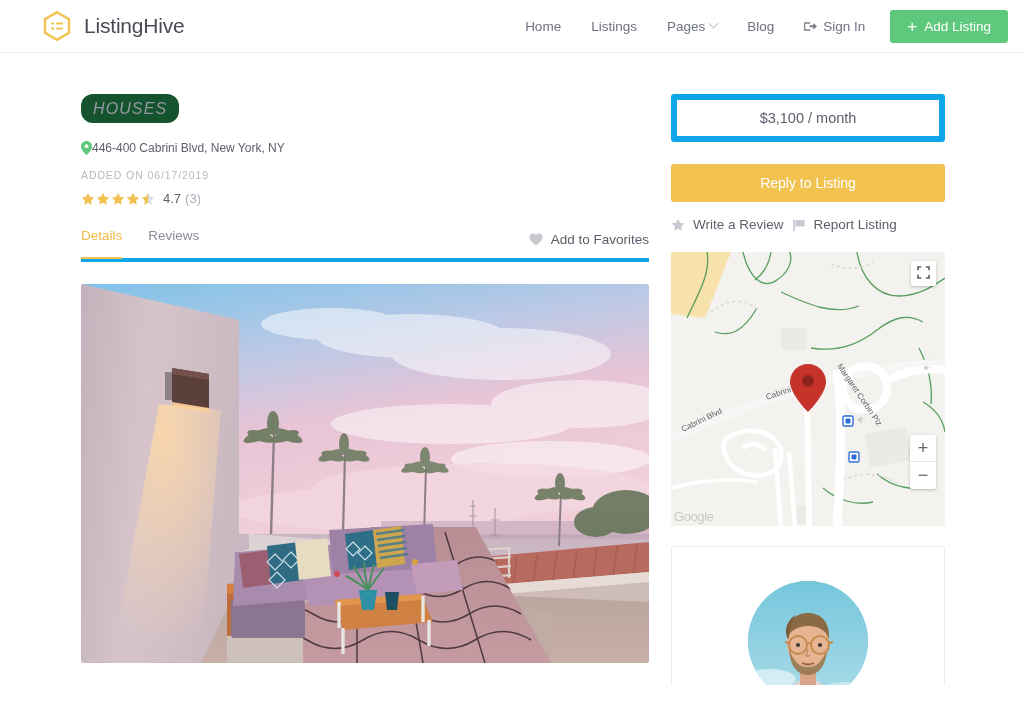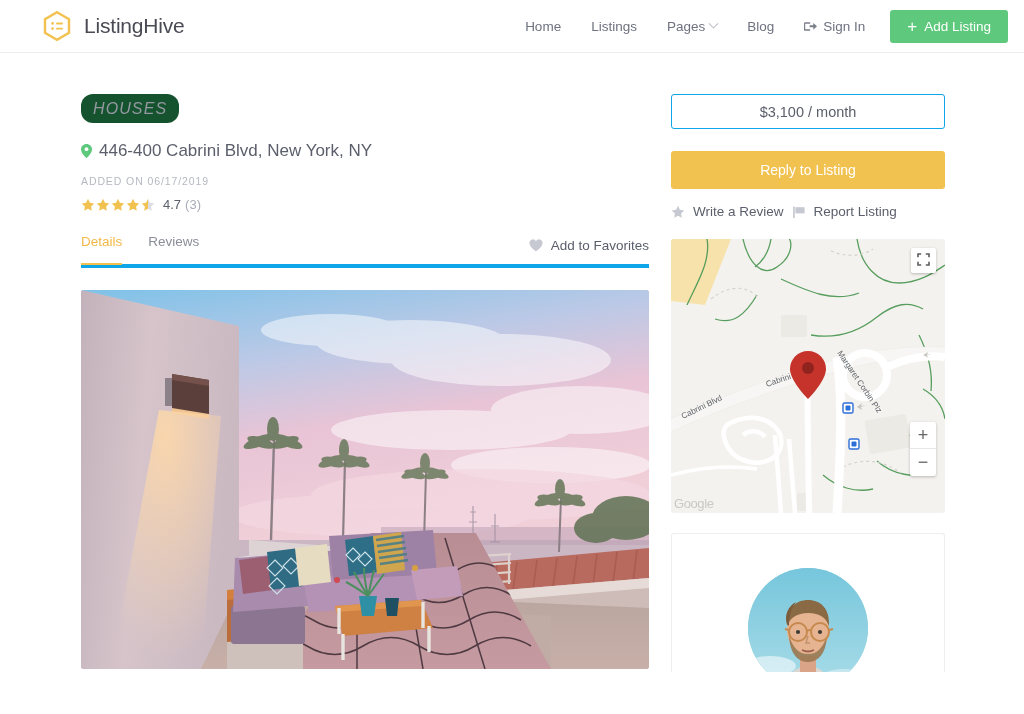--- a/index.html
+++ b/index.html
@@ -105,23 +105,23 @@
     color: #262633;
     letter-spacing: -0.6px;
     line-height: 1.1;
   }
   .verified {
     width: 17px; height: 17px;
     display: block;
     margin-top: 6px;
   }
   .addr-row {
-    display: flex; align-items: center; gap: 7px;
+    display: flex; align-items: center; 
     margin-top: 18px;
-    font-size: 17px;
+    font-size: 12px;
     color: #5b5f6b;
   }
   .pin-icon { width: 11px; height: 14px; display:block; }
   .added-on {
     margin-top: 14px;
     font-size: 10.5px;
     letter-spacing: 0.9px;
     color: #b6b9c2;
     text-transform: uppercase;
   }
@@ -176,23 +176,23 @@
     height: 379px;
     border-radius: 3px;
     overflow: hidden;
     position: relative;
     background: #cbb6c4;
   }
   .photo { width: 568px; height: 379px; display: block; }
 
   
   .price-box {
-    border: 1px solid #0ea5e9;
+    border: 6px solid #0ea5e9;
     border-radius: 3px;
-    height: 35px;
+    height: 48px;
     display: flex; align-items: center; justify-content: center;
     font-size: 14.5px;
     color: #5b5f6b;
     background: #fff;
   }
   .btn-reply {
     margin-top: 22px;
     width: 100%;
     height: 38px;
     background: #f2c250;

